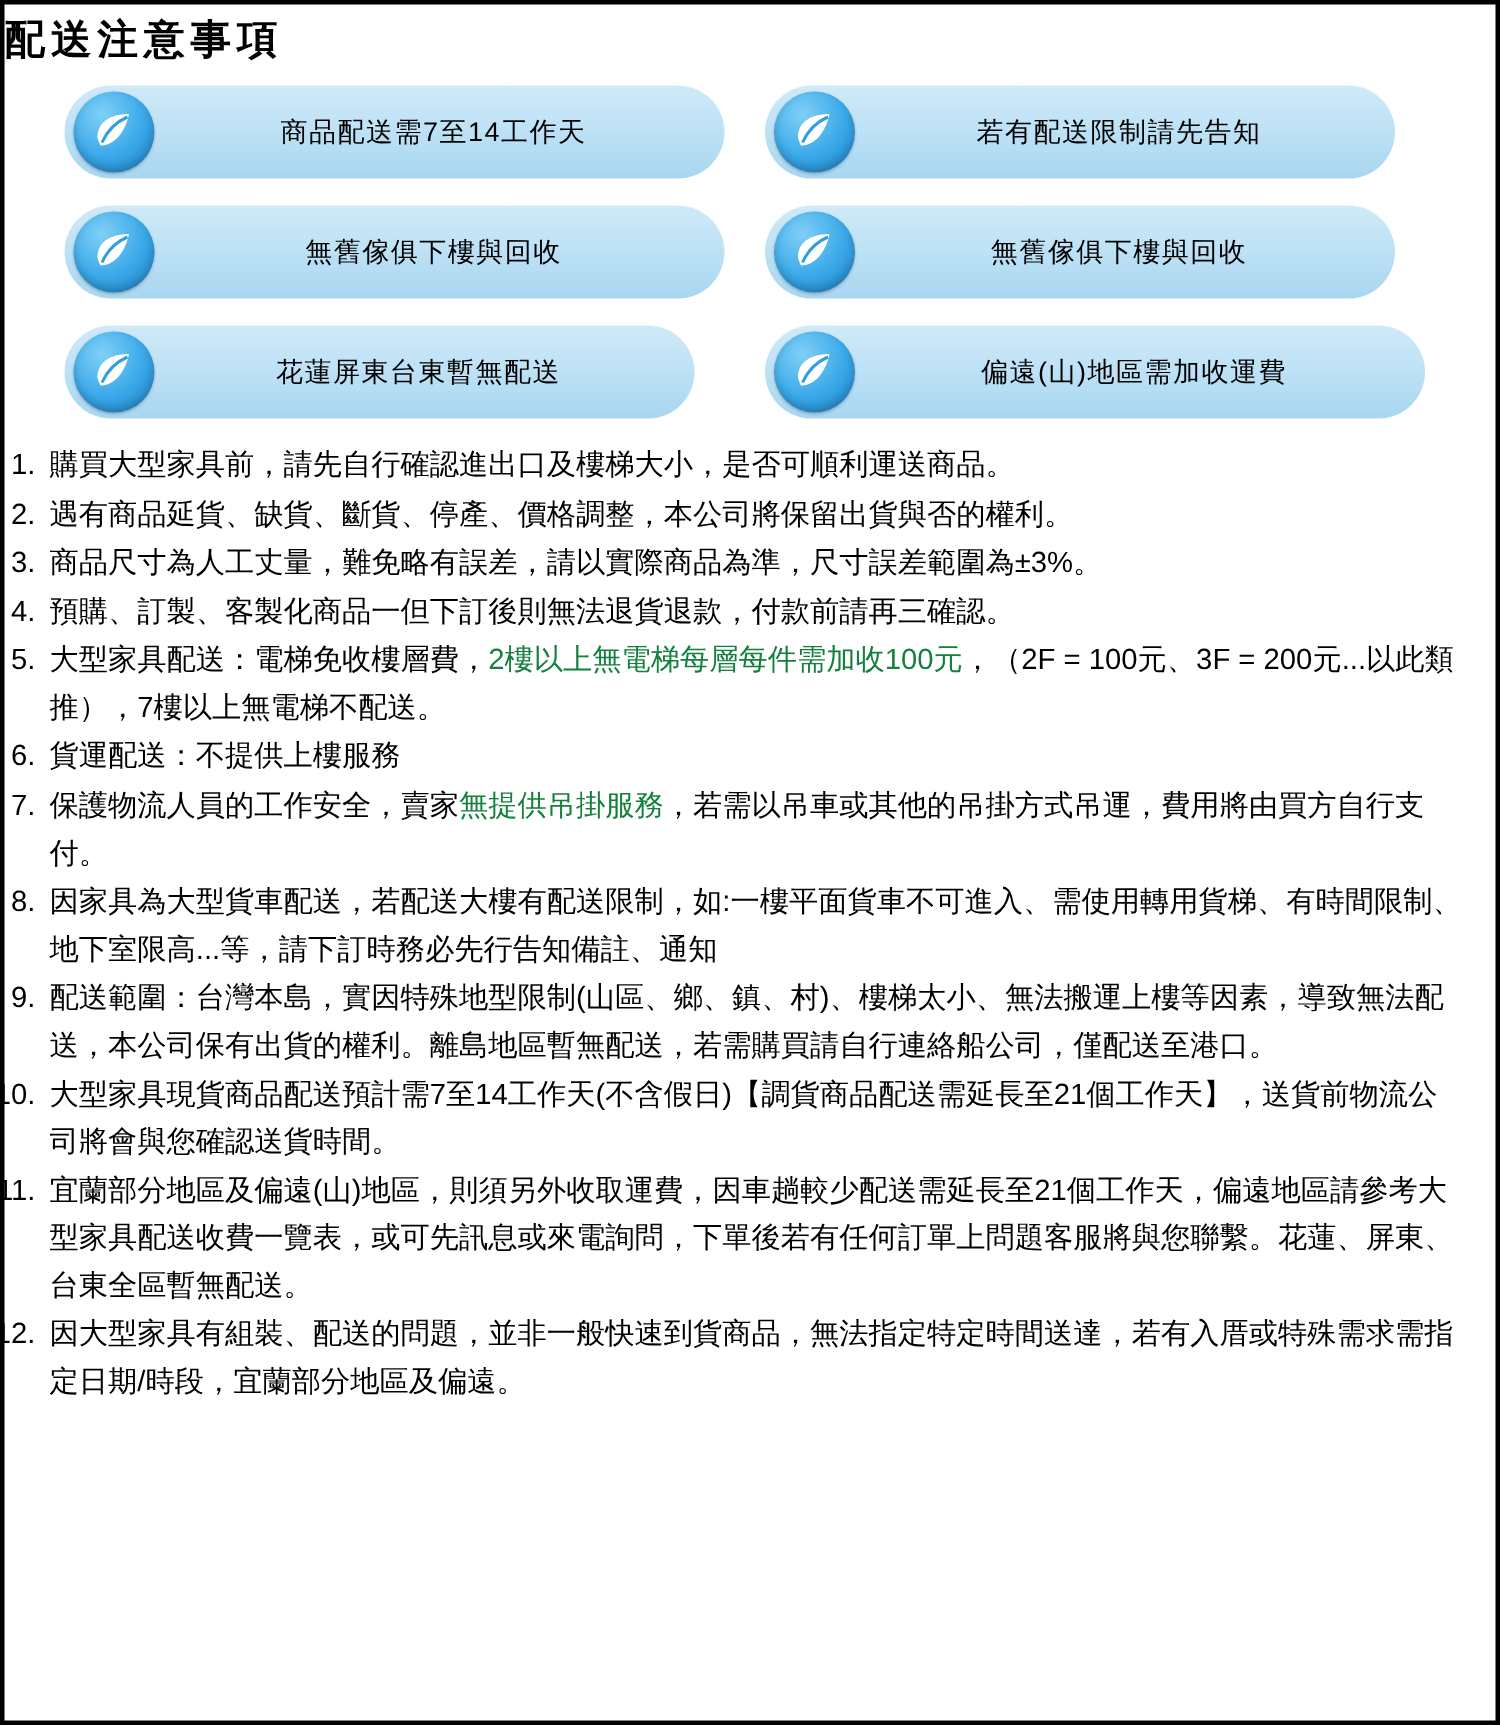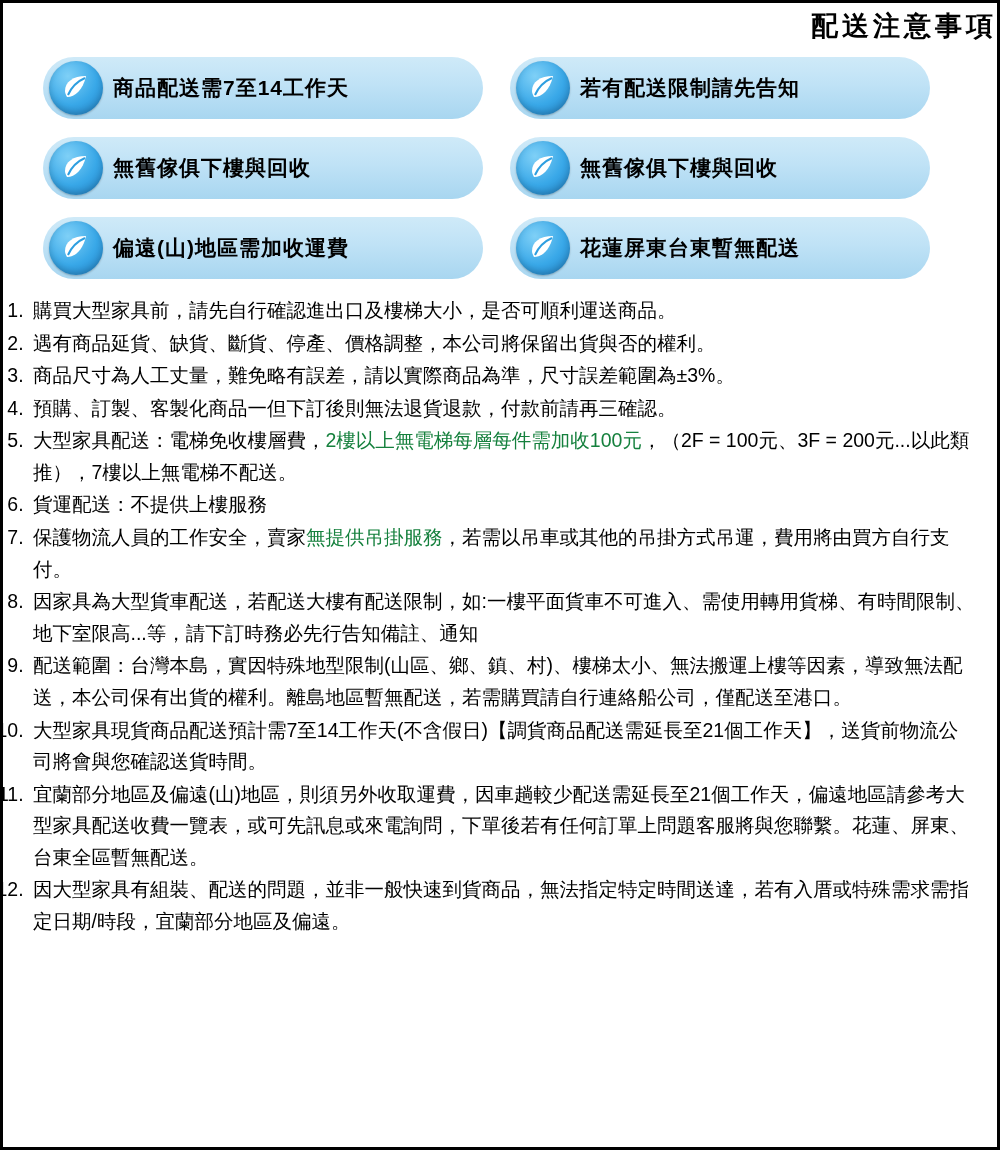--- a/index.html
+++ b/index.html
@@ -20,22 +20,21 @@
     height: 1150px;
     box-sizing: border-box;
     border: 3px solid #000000;
   }
 
   
   .title-bar {
     height: 46px;
     display: flex;
     align-items: center;
-    justify-content: flex-end;
-    padding-left: 45px;
+    justify-content: flex-start;
   }
   .title-bar .title-text {
     font-size: 27px;
     font-weight: bold;
     letter-spacing: 4px;
   }
 
   
   .badges {
     padding: 8px 40px 4px 40px;
@@ -65,23 +64,23 @@
     background: radial-gradient(circle at 35% 28%, #7fd0f7 0%, #39a8e8 55%, #1f7fc4 100%);
     box-shadow: inset 0 -3px 6px rgba(0,0,0,0.18), 0 1px 2px rgba(0,0,0,0.25);
     display: flex;
     align-items: center;
     justify-content: center;
     margin-right: 10px;
   }
   .badge-icon svg { display: block; }
   .badge-label {
     flex: 1 1 auto;
-    text-align: left;
-    font-size: 21px;
-    font-weight: bold;
+    text-align: center;
+    font-size: 18px;
+    font-weight: normal;
     letter-spacing: 1px;
     white-space: nowrap;
   }
 
   
   ol.notes {
     margin: 12px 0 0 0;
     padding: 0 22px 0 26px;
     list-style-position: outside;
     font-size: 19.5px;
@@ -140,38 +139,38 @@
     <div class="badge wide">
       <span class="badge-icon">
         <svg width="34" height="34" viewBox="0 0 34 34" aria-hidden="true">
           <path d="M6 20 C6 11, 14 5, 27 5 C24 19, 16 26, 8 26 C7 24, 6 22, 6 20 Z" fill="#ffffff"></path>
           <path d="M9 24 C13 15, 19 10, 26 7" stroke="#2f9fe0" stroke-width="2" fill="none"></path>
         </svg>
       </span>
       <span class="badge-label">無舊傢俱下樓與回收</span>
     </div>
 
+    <div class="badge wide">
+      <span class="badge-icon">
+        <svg width="34" height="34" viewBox="0 0 34 34" aria-hidden="true">
+          <path d="M6 20 C6 11, 14 5, 27 5 C24 19, 16 26, 8 26 C7 24, 6 22, 6 20 Z" fill="#ffffff"></path>
+          <path d="M9 24 C13 15, 19 10, 26 7" stroke="#2f9fe0" stroke-width="2" fill="none"></path>
+        </svg>
+      </span>
+      <span class="badge-label">花蓮屏東台東暫無配送</span>
+    </div>
+
     <div class="badge narrow">
       <span class="badge-icon">
         <svg width="34" height="34" viewBox="0 0 34 34" aria-hidden="true">
           <path d="M6 20 C6 11, 14 5, 27 5 C24 19, 16 26, 8 26 C7 24, 6 22, 6 20 Z" fill="#ffffff"></path>
           <path d="M9 24 C13 15, 19 10, 26 7" stroke="#2f9fe0" stroke-width="2" fill="none"></path>
         </svg>
       </span>
       <span class="badge-label">偏遠(山)地區需加收運費</span>
-    </div>
-
-    <div class="badge wide">
-      <span class="badge-icon">
-        <svg width="34" height="34" viewBox="0 0 34 34" aria-hidden="true">
-          <path d="M6 20 C6 11, 14 5, 27 5 C24 19, 16 26, 8 26 C7 24, 6 22, 6 20 Z" fill="#ffffff"></path>
-          <path d="M9 24 C13 15, 19 10, 26 7" stroke="#2f9fe0" stroke-width="2" fill="none"></path>
-        </svg>
-      </span>
-      <span class="badge-label">花蓮屏東台東暫無配送</span>
     </div>
 
   </div>
 
   <ol class="notes" id="notes-list">
       <li><span>購買大型家具前，請先自行確認進出口及樓梯大小，是否可順利運送商品。</span></li>
       <li><span>遇有商品延貨、缺貨、斷貨、停產、價格調整，本公司將保留出貨與否的權利。</span></li>
       <li><span>商品尺寸為人工丈量，難免略有誤差，請以實際商品為準，尺寸誤差範圍為±3%。</span></li>
       <li><span>預購、訂製、客製化商品一但下訂後則無法退貨退款，付款前請再三確認。</span></li>
       <li><span>大型家具配送：電梯免收樓層費，</span><span class="hl">2樓以上無電梯每層每件需加收100元</span><span>，（2F = 100元、3F = 200元...以此類推），7樓以上無電梯不配送。</span></li>

